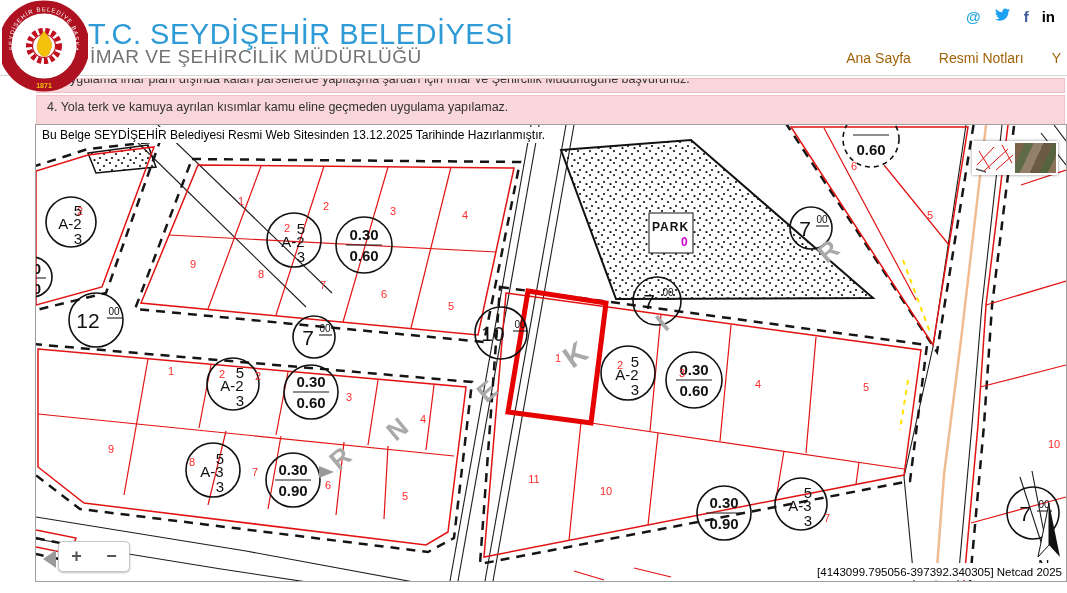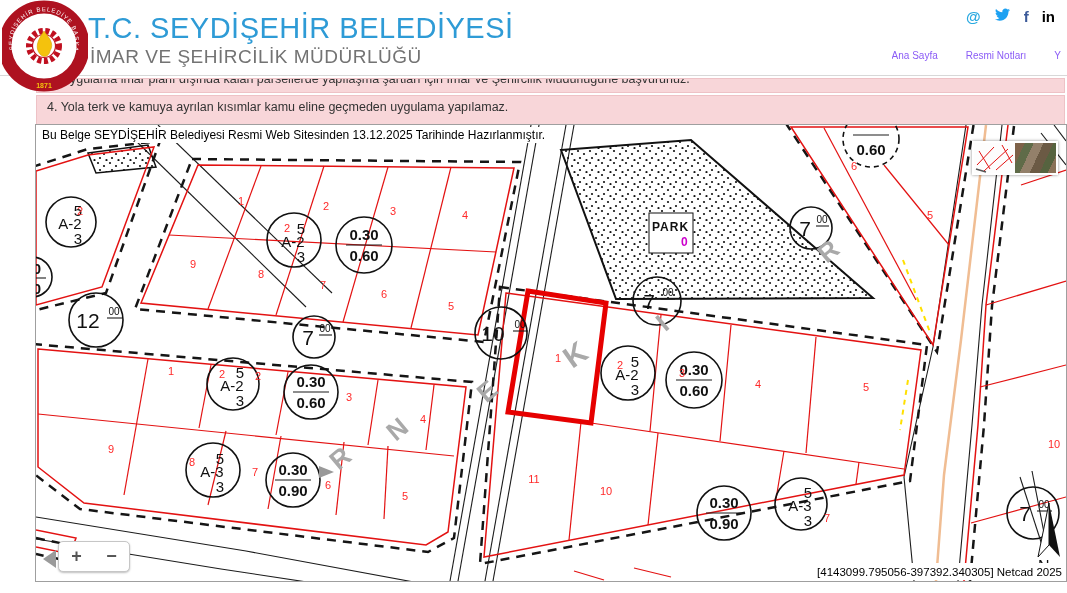--- a/index.html
+++ b/index.html
@@ -1,27 +1,27 @@
 <!DOCTYPE html>
 <html><head>
 <meta charset="utf-8">
 <style>
   html,body{margin:0;padding:0;background:#fff;}
   body{width:1067px;height:593px;overflow:hidden;font-family:"Liberation Sans","DejaVu Sans",sans-serif;position:relative;}
-  .hdr-title{position:absolute;top:12px;left:88px;font-size:29px;font-weight:500;color:#2e9bd6;letter-spacing:.5px;white-space:nowrap;}
+  .hdr-title{position:absolute;top:18px;left:88px;font-size:29px;font-weight:500;color:#2e9bd6;letter-spacing:.5px;white-space:nowrap;}
   .hdr-sub{position:absolute;top:46px;left:90px;font-size:19px;font-weight:500;color:#737373;letter-spacing:.5px;white-space:nowrap;}
   .hdr-line{position:absolute;top:75px;left:0;width:1067px;border-top:1px solid #d8d8d8;}
   .logo{position:absolute;top:0;left:2px;z-index:5;}
   .social{position:absolute;top:7px;right:12px;display:flex;gap:13px;align-items:center;z-index:4;}
   .social .ic{font-size:15px;font-weight:bold;cursor:pointer;line-height:18px;}
   .ic-at{color:#29a9e0;font-size:17px;}
   .ic-fb{color:#3b5998;font-size:17px;}
   .ic-in{color:#000000;font-size:15px;}
   .nav{position:absolute;top:50px;right:6px;display:flex;gap:28px;z-index:4;overflow:hidden;}
-  .nav a{font-size:10px;color:#8b5cf6;text-decoration:none;white-space:nowrap;cursor:pointer;}
+  .nav a{font-size:14px;color:#a16207;text-decoration:none;white-space:nowrap;cursor:pointer;}
   .notice{position:absolute;left:36px;width:1029px;box-sizing:border-box;background:#f8d6d9;border:1px solid #eec2c6;color:#333;font-size:12.5px;padding:0 10px;}
   .notice-1{top:78px;height:15px;overflow:hidden;}
   .notice-1 .ntxt{display:block;margin-top:-8px;line-height:16px;white-space:nowrap;}
   .notice-2{top:95px;height:32px;line-height:22px;overflow:hidden;white-space:nowrap;}
   .mapbox{position:absolute;top:124px;left:35px;width:1030px;height:456px;border:1px solid #9f9f9f;background:#fff;}
   .mapbox svg.plan{position:absolute;top:0;left:0;}
   
   .rl{stroke:#e31212;stroke-width:1.5;fill:none;}
   .rlt{stroke:#e31212;stroke-width:1.2;fill:none;}
   .dsh{stroke:#151515;stroke-width:2.5;stroke-dasharray:9 7;fill:none;}

